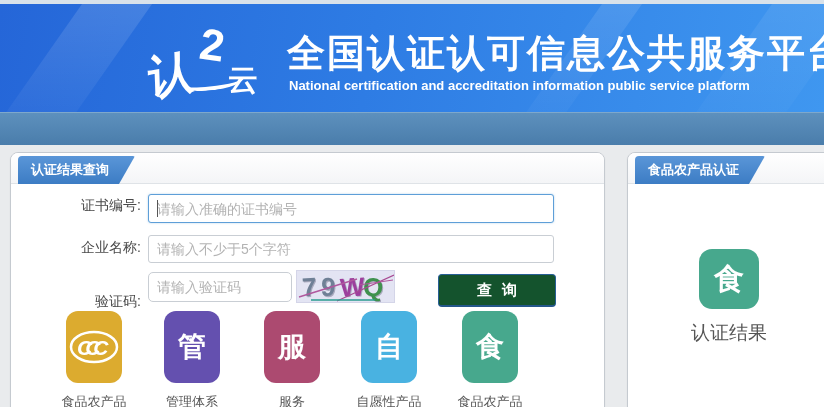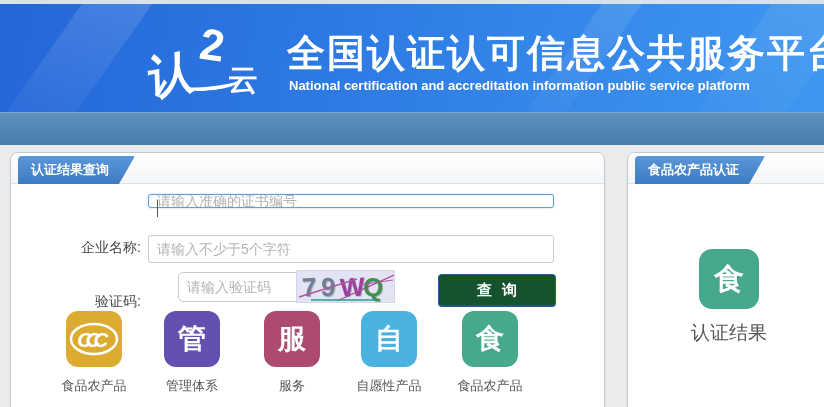--- a/index.html
+++ b/index.html
@@ -57,21 +57,21 @@
                  text-shadow:1px 1px 0 rgba(60,60,90,.35); }
   .captcha svg { position:absolute; left:0; top:0; }
 
   .btn-query { position:absolute; left:427px; top:121px; width:118px; height:33px; background:#14532d;
                border:1px solid #285f95; border-bottom:2px solid #24568a; border-radius:4px;
                color:#fff; font-size:15px; font-weight:bold; letter-spacing:10px; text-indent:10px;
                text-align:center; line-height:30px; cursor:pointer; }
 
   
   .cat { position:absolute; width:100px; text-align:center; cursor:pointer; }
-  .cat-icon { width:56px; height:56px; margin:0 auto; border-radius:12px; color:#fff;
+  .cat-icon { width:56px; height:72px; margin:0 auto; border-radius:12px; color:#fff;
               display:flex; align-items:center; justify-content:center; font-size:28px; font-weight:bold; }
   .cat-label { margin-top:10px; font-size:13px; color:#555; }
 
   
   .food-item { position:absolute; left:41px; top:96px; width:120px; text-align:center; cursor:pointer; }
   .food-icon { width:60px; height:60px; margin:0 auto; border-radius:13px; color:#fff;
                display:flex; align-items:center; justify-content:center; font-size:30px; font-weight:bold; }
   .food-label { margin-top:11px; font-size:19px; color:#555; }
 </style>
 </head>
@@ -93,28 +93,29 @@
   <div class="header-sub">National certification and accreditation information public service platform</div>
 </div>
 
 <div class="nav"></div>
 
 <div class="panel panel-query">
   <div class="panel-head">
     <div class="panel-tab">认证结果查询</div>
   </div>
 
-  <input class="frm-input focused" style="left: 137px; top: 41px; width: 406px; height: 14px;" placeholder="请输入准确的证书编号">
+  <div class="frm-label" style="left:0; top:44px;">证书编号:</div>
+  <input class="frm-input focused" style="left: 137px; top: 41px; width: 406px; height: 29px;" placeholder="请输入准确的证书编号">
   <div class="caret"></div>
 
   <div class="frm-label" style="left:0; top:86px;">企业名称:</div>
   <input class="frm-input" style="left: 137px; top: 82px; width: 406px; height: 28px;" placeholder="请输入不少于5个字符">
 
   <div class="frm-label" style="left:0; top:140px;">验证码:</div>
-  <input class="frm-input" style="left: 137px; top: 119px; width: 144px; height: 30px; border-radius: 5px; margin-left: 30px;" placeholder="请输入验证码">
+  <input class="frm-input" style="left: 137px; top: 119px; width: 144px; height: 30px; border-radius: 5px;" placeholder="请输入验证码">
 
   <div class="captcha" style="background-color: rgb(227, 228, 243);">
     <span class="ch" style="left: 5px; transform: rotate(-4deg); color: rgb(111, 128, 150);">7</span>
     <span class="ch" style="left: 24px; transform: rotate(3deg); color: rgb(111, 128, 150);">9</span>
     <span class="ch" style="left: 43px; transform: rotate(-3deg); color: rgb(157, 63, 157);">W</span>
     <span class="ch" style="left: 66px; transform: rotate(2deg); color: rgb(63, 145, 78);">Q</span>
     <svg width="99" height="33">
       <line x1="2" y1="26" x2="60" y2="8" stroke="#b0589e" stroke-width="1.4"></line>
       <line x1="40" y1="30" x2="97" y2="4" stroke="#a84a92" stroke-width="1.2"></line>
       <line x1="62" y1="14" x2="96" y2="9" stroke="#b0589e" stroke-width="1"></line>

